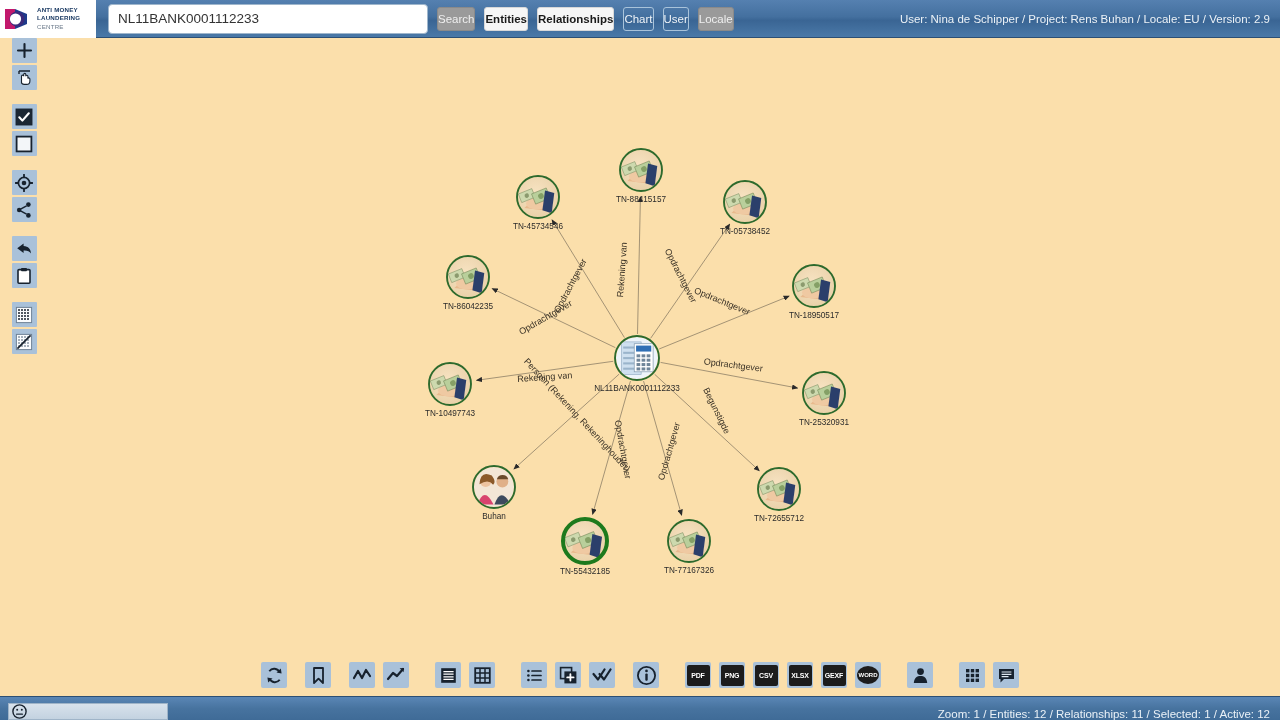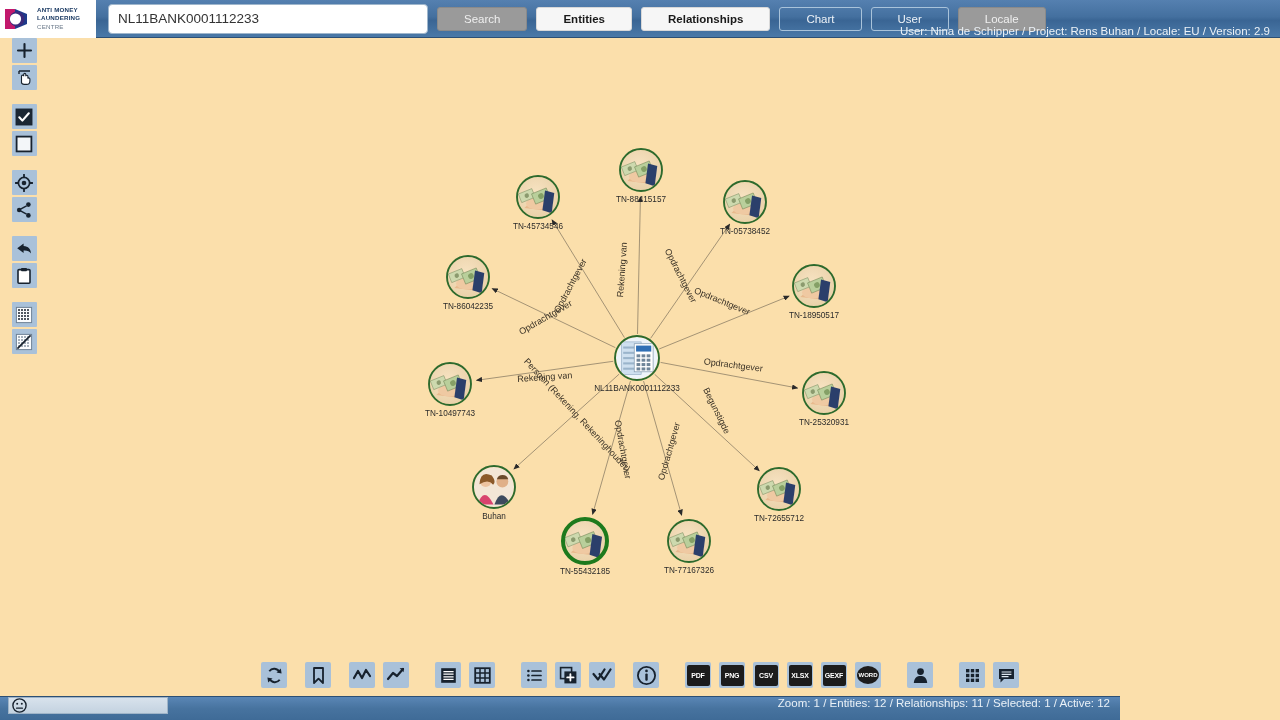--- a/index.html
+++ b/index.html
@@ -31,36 +31,36 @@
   .logo-text .c3 { color: #6b7a8a; font-weight: normal; }
 
   #search-input {
     width: 320px; height: 30px; margin-left: 12px;
     border: 1px solid #9fb6cc; border-radius: 4px; background: #fff;
     font-size: 13.5px; color: #333; padding: 0 9px;
     font-family: "Liberation Sans", sans-serif;
     outline: none;
   }
   .tb-btn {
-    height: 24px; margin-left: 9px; padding: 0 26px;
+    height: 24px; margin-left: 9px; padding: 0 0;
     font-size: 11.5px; border-radius: 3px; cursor: pointer;
     display: inline-flex; align-items: center; justify-content: center;
     font-family: "Liberation Sans", sans-serif; white-space: nowrap;
   }
   .tb-btn.grey {
     background: #9a9a9a; color: #efefef; border: 1px solid #8a8a8a;
   }
   .tb-btn.white {
     background: #f6f6f6; color: #1a1a1a; border: 1px solid #d8d8d8; font-weight: bold;
   }
   .tb-btn.ghost {
     background: transparent; color: #eef3f8; border: 1px solid #a9c3da;
   }
   #user-info {
-    position: absolute; right: 10px; top: 12px; height: 38px;
+    position: absolute; right: 10px; top: 0; height: 38px;
     display: flex; align-items: center;
     font-size: 11.5px; color: #ecf2f7; white-space: nowrap;
   }
 
   
   #canvas {
     position: absolute; left: 0; top: 38px; width: 1280px; height: 658px;
     background: #fbdfab; overflow: hidden;
   }
   #graph-svg { position: absolute; left: 0; top: 0; }
@@ -102,24 +102,24 @@
   .fmt-wrap { width: 26px; height: 26px; background: #a9c1d9;
     display:flex; align-items:center; justify-content:center; border-radius:2px; cursor:pointer; flex:0 0 auto;}
   .word-circle {
     width: 22px; height: 18px; background: #1c1c1c; border-radius: 50%;
     color: #fff; font-size: 6px; font-weight: bold;
     display: flex; align-items: center; justify-content: center;
   }
 
   
   #statusbar {
-    position: absolute; left: 0; bottom: 0; width: 1120px; height: 24px;
+    position: absolute; left: 0; bottom: 0; width: 1280px; height: 24px;
     background: linear-gradient(to bottom, #5a86b5 0%, #47739f 50%, #3f6b97 100%);
     border-top: 1px solid #2c4f74;
-    display: flex; align-items: flex-start;
+    display: flex; align-items: flex-end;
   }
   #status-progress {
     position: relative; margin-left: 8px; width: 160px; height: 17px;
     background: linear-gradient(to bottom,#d8e2ec,#c3d2e0);
     border: 1px solid #9fb4c8; display: flex; align-items: center;
   }
   #status-face { margin-left: 3px; }
   #status-right {
     position: absolute; right: 10px; font-size: 11.5px; color: #eaf1f7; white-space: nowrap;
   }

